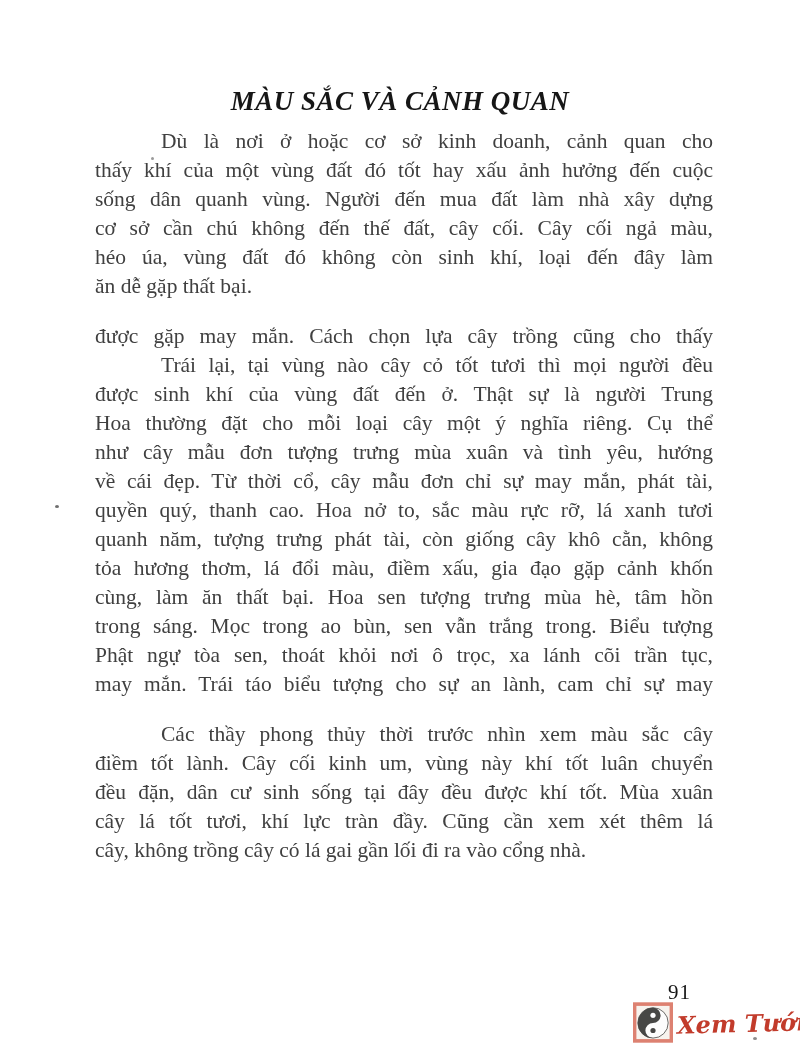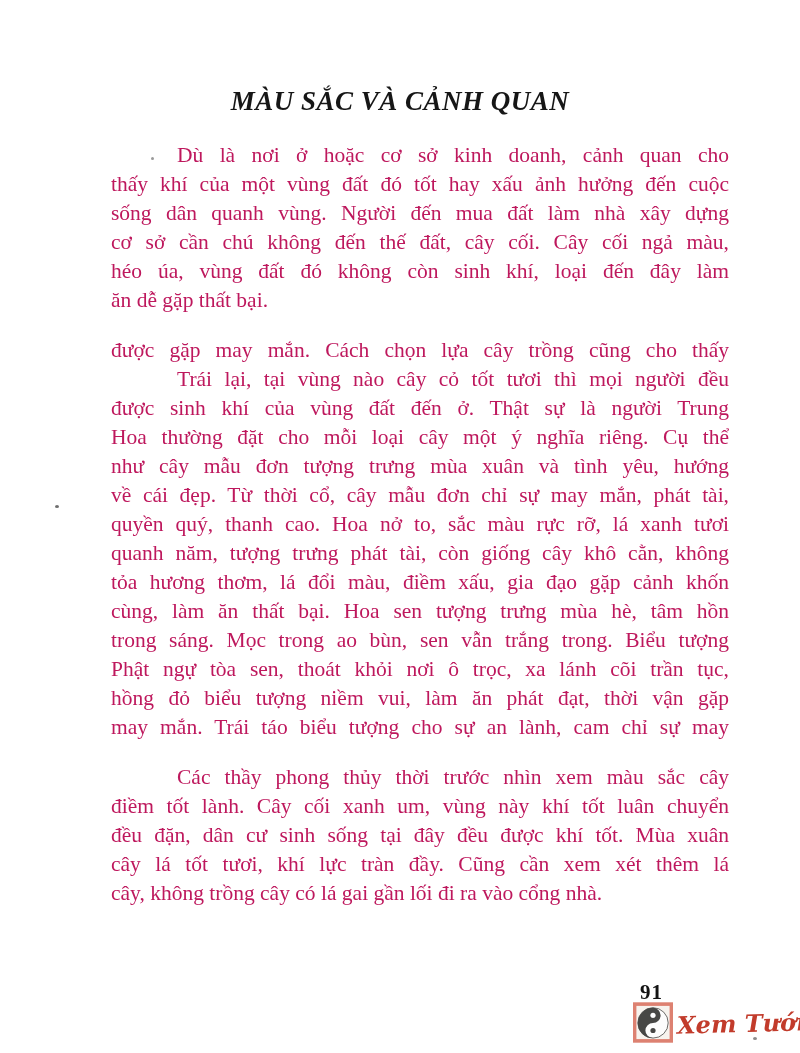--- a/index.html
+++ b/index.html
@@ -25,49 +25,47 @@
     text-align: center;
     font-size: 27px;
     font-weight: bold;
     font-style: italic;
     letter-spacing: 0.5px;
     color: #161616;
   }
   .textblock {
     position: absolute;
     left: 95px;
-    top: 141px;
+    top: 127px;
     width: 618px;
     font-size: 21.5px;
     line-height: 29px;
-    color: #be185d;
-    margin-left: 16px;
+    color: #404040;
   }
   .para {
     margin: 0 0 21px 0;
   }
   .line {
     text-align: justify;
     text-align-last: justify;
   }
   .line.first {
     text-indent: 66px;
   }
   .line.last {
     text-align-last: left;
     font-family: Liberation Serif, serif;
   }
   .pagenum {
     position: absolute;
-    left: 640px;
+    left: 668px;
     top: 980px;
     font-size: 21px;
     letter-spacing: 1px;
     color: #141414;
-    font-weight: bold;
   }
   .watermark {
     position: absolute;
     left: 633px;
     top: 1002px;
     display: flex;
     align-items: center;
     gap: 4px;
   }
   .wm-logo {
@@ -117,26 +115,25 @@
         <div class="line">được sinh khí của vùng đất đến ở. Thật sự là người Trung</div>
         <div class="line">Hoa thường đặt cho mỗi loại cây một ý nghĩa riêng. Cụ thể</div>
         <div class="line">như cây mẫu đơn tượng trưng mùa xuân và tình yêu, hướng</div>
         <div class="line">về cái đẹp. Từ thời cổ, cây mẫu đơn chỉ sự may mắn, phát tài,</div>
         <div class="line">quyền quý, thanh cao. Hoa nở to, sắc màu rực rỡ, lá xanh tươi</div>
         <div class="line">quanh năm, tượng trưng phát tài, còn giống cây khô cằn, không</div>
         <div class="line">tỏa hương thơm, lá đổi màu, điềm xấu, gia đạo gặp cảnh khốn</div>
         <div class="line">cùng, làm ăn thất bại. Hoa sen tượng trưng mùa hè, tâm hồn</div>
         <div class="line">trong sáng. Mọc trong ao bùn, sen vẫn trắng trong. Biểu tượng</div>
         <div class="line">Phật ngự tòa sen, thoát khỏi nơi ô trọc, xa lánh cõi trần tục,</div>
-        <div class="line">hồng đỏ biểu tượng niềm vui, làm ăn phát đạt, thời vận gặp</div>
         <div class="line">may mắn. Trái táo biểu tượng cho sự an lành, cam chỉ sự may</div>
       </div>
     <div class="para">
         <div class="line first">Các thầy phong thủy thời trước nhìn xem màu sắc cây</div>
-        <div class="line">điềm tốt lành. Cây cối xanh um, vùng này khí tốt luân chuyển</div>
+        <div class="line">điềm tốt lành. Cây cối kinh um, vùng này khí tốt luân chuyển</div>
         <div class="line">đều đặn, dân cư sinh sống tại đây đều được khí tốt. Mùa xuân</div>
         <div class="line">cây lá tốt tươi, khí lực tràn đầy. Cũng cần xem xét thêm lá</div>
         <div class="line last">cây, không trồng cây có lá gai gần lối đi ra vào cổng nhà.</div>
       </div>
   </div>
 
   <div class="pagenum">91</div>
 
   <div class="watermark">
     <svg class="wm-logo" viewBox="0 0 100 100" xmlns="http://www.w3.org/2000/svg">

